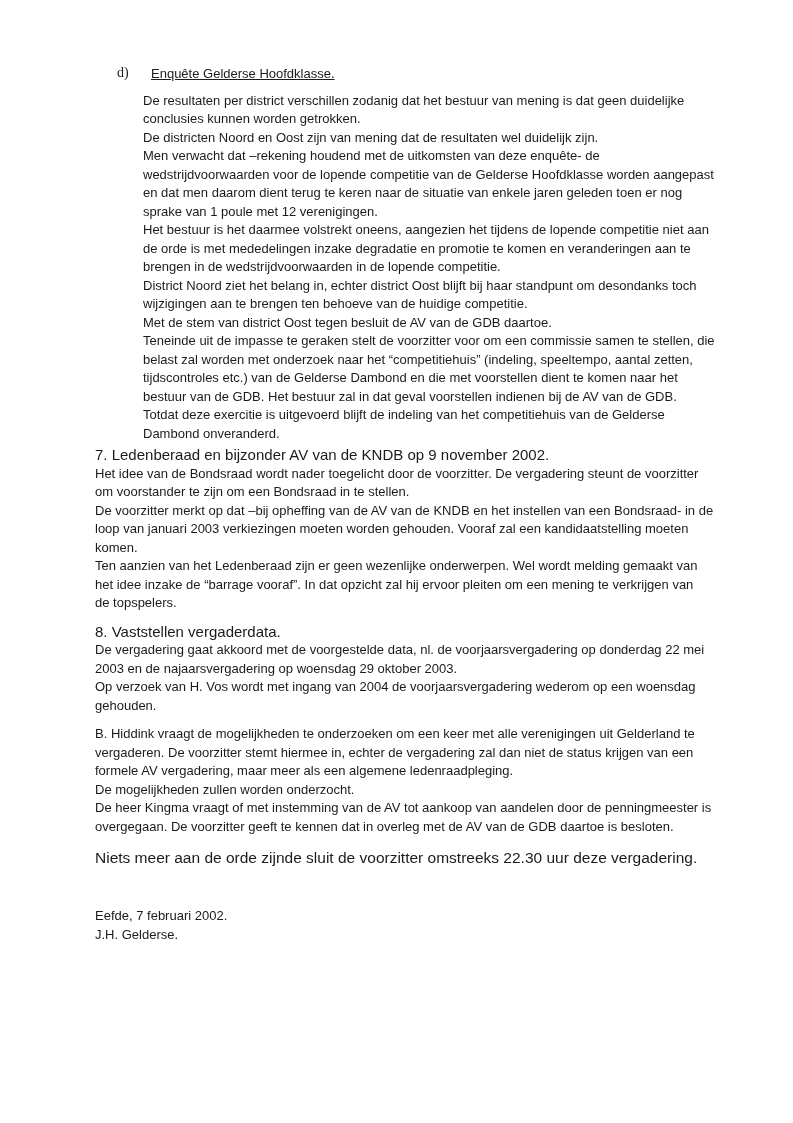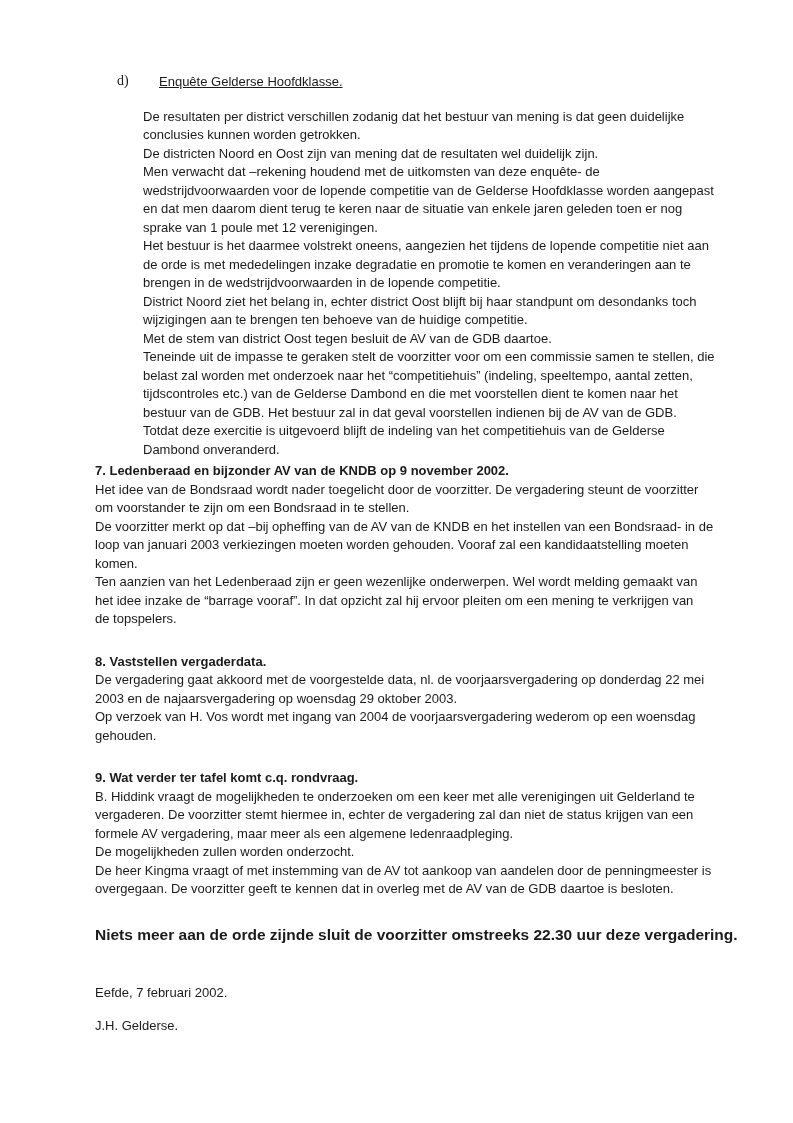--- a/index.html
+++ b/index.html
@@ -33,45 +33,43 @@
   }
   .list-marker {
     position: absolute;
     left: 22px;
     top: -1px;
     font-family: "Liberation Serif", "DejaVu Serif", serif;
     font-size: 14px;
   }
   .list-title {
     text-decoration: underline;
-    margin: 16px;
+    margin: 8px;
     font-weight: normal;
     font-size: 13px;
     line-height: 18.5px;
   }
   
   .section-7 { margin-top: 3px; }
-  .section-8, .section-9, .section-10 { margin-top: 24px; }
+  .section-8, .section-9, .section-10 { margin-top: 10px; }
   .section-heading {
-    font-size: 13px;
-    font-weight: bold;
+    font-size: 15px;
+    font-weight: normal;
     margin: 0;
     line-height: 18.5px;
   }
   .closing-line {
     font-size: 15.5px;
     line-height: 23px;
-    font-weight: bold;
   }
   .doc-footer {
     margin-top: 37px;
   }
   .doc-footer div {
     line-height: 19px;
-    margin-top: 14px;
   }
 </style>
 </head>
 <body>
 
 <div class="page">
 
   <div class="list-item">
     <span class="list-marker">d)</span>
     <div>
@@ -112,21 +110,20 @@
 
   <div class="section-8">
     <h2 class="section-heading">8. Vaststellen vergaderdata.</h2>
     <p class="body-text">De vergadering gaat akkoord met de voorgestelde data, nl. de voorjaarsvergadering op donderdag 22 mei
 2003 en de najaarsvergadering op woensdag 29 oktober 2003.
 Op verzoek van H. Vos wordt met ingang van 2004 de voorjaarsvergadering wederom op een woensdag
 gehouden.</p>
   </div>
 
   <div class="section-9">
-    <h2 class="section-heading">9. Wat verder ter tafel komt c.q. rondvraag.</h2>
     <p class="body-text">B. Hiddink vraagt de mogelijkheden te onderzoeken om een keer met alle verenigingen uit Gelderland te
 vergaderen. De voorzitter stemt hiermee in, echter de vergadering zal dan niet de status krijgen van een
 formele AV vergadering, maar meer als een algemene ledenraadpleging.
 De mogelijkheden zullen worden onderzocht.
 De heer Kingma vraagt of met instemming van de AV tot aankoop van aandelen door de penningmeester is
 overgegaan. De voorzitter geeft te kennen dat in overleg met de AV van de GDB daartoe is besloten.</p>
   </div>
 
   <div class="section-10">
     <p class="body-text closing-line">Niets meer aan de orde zijnde sluit de voorzitter omstreeks 22.30 uur deze vergadering.</p>

